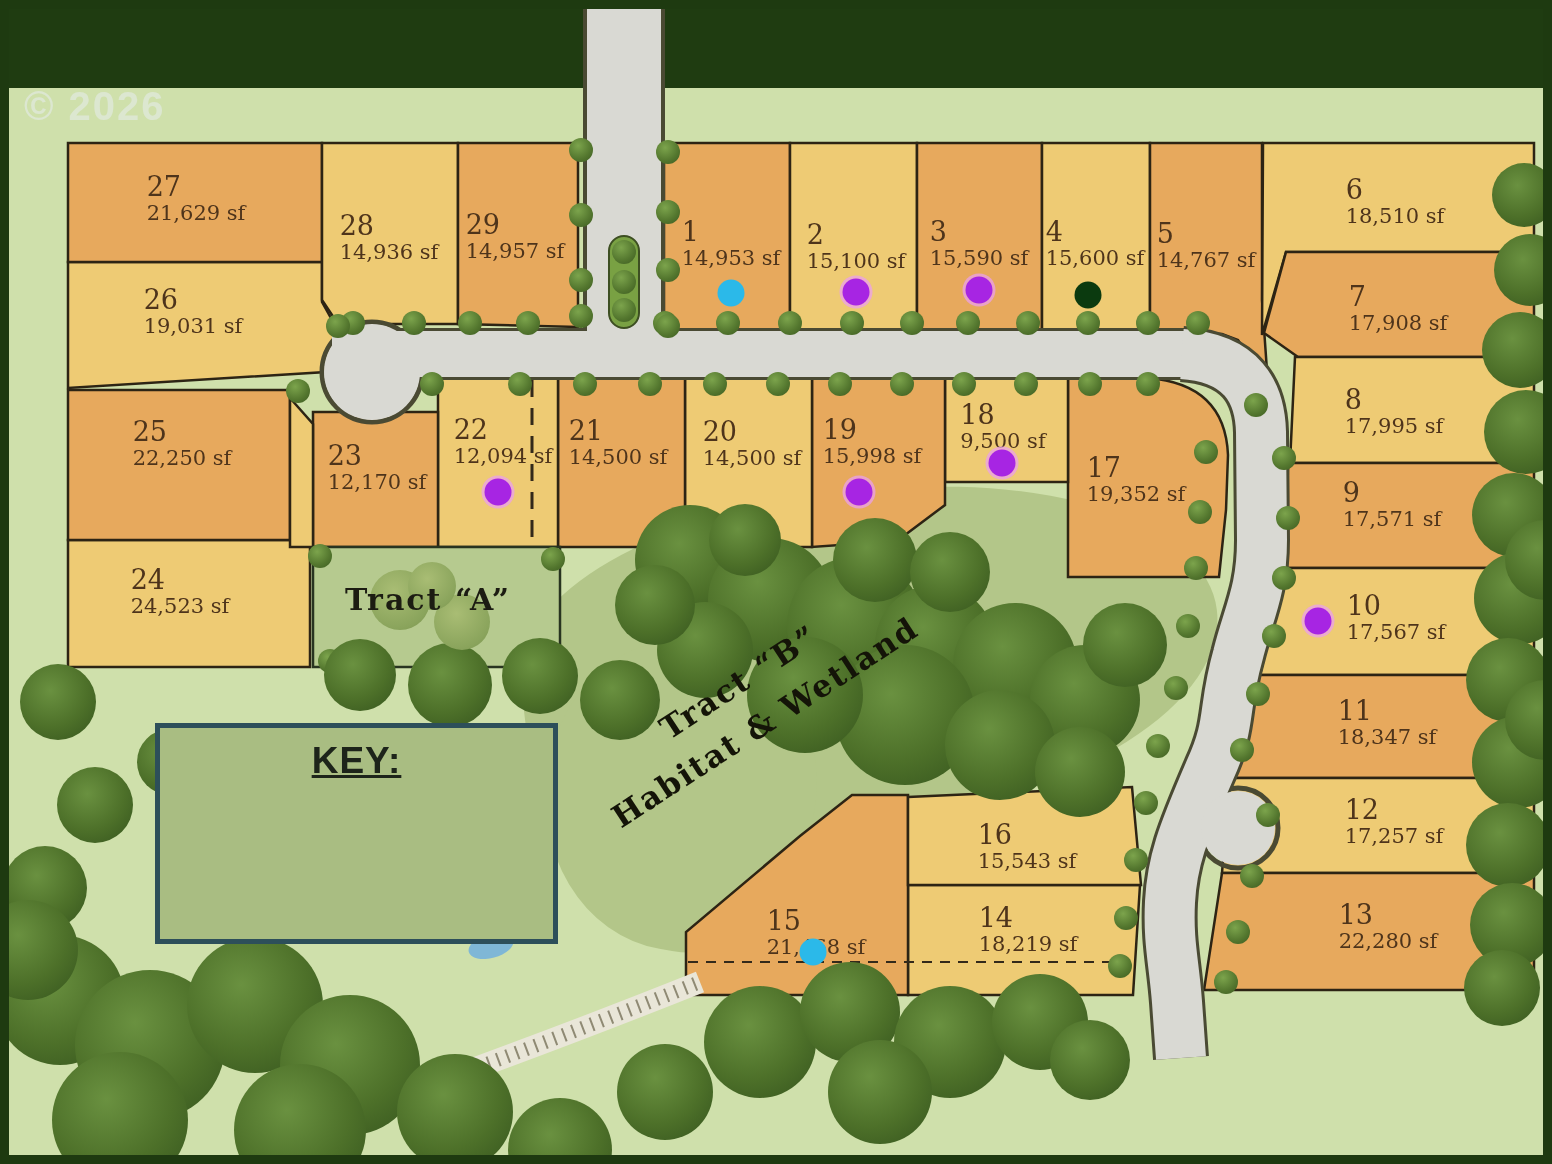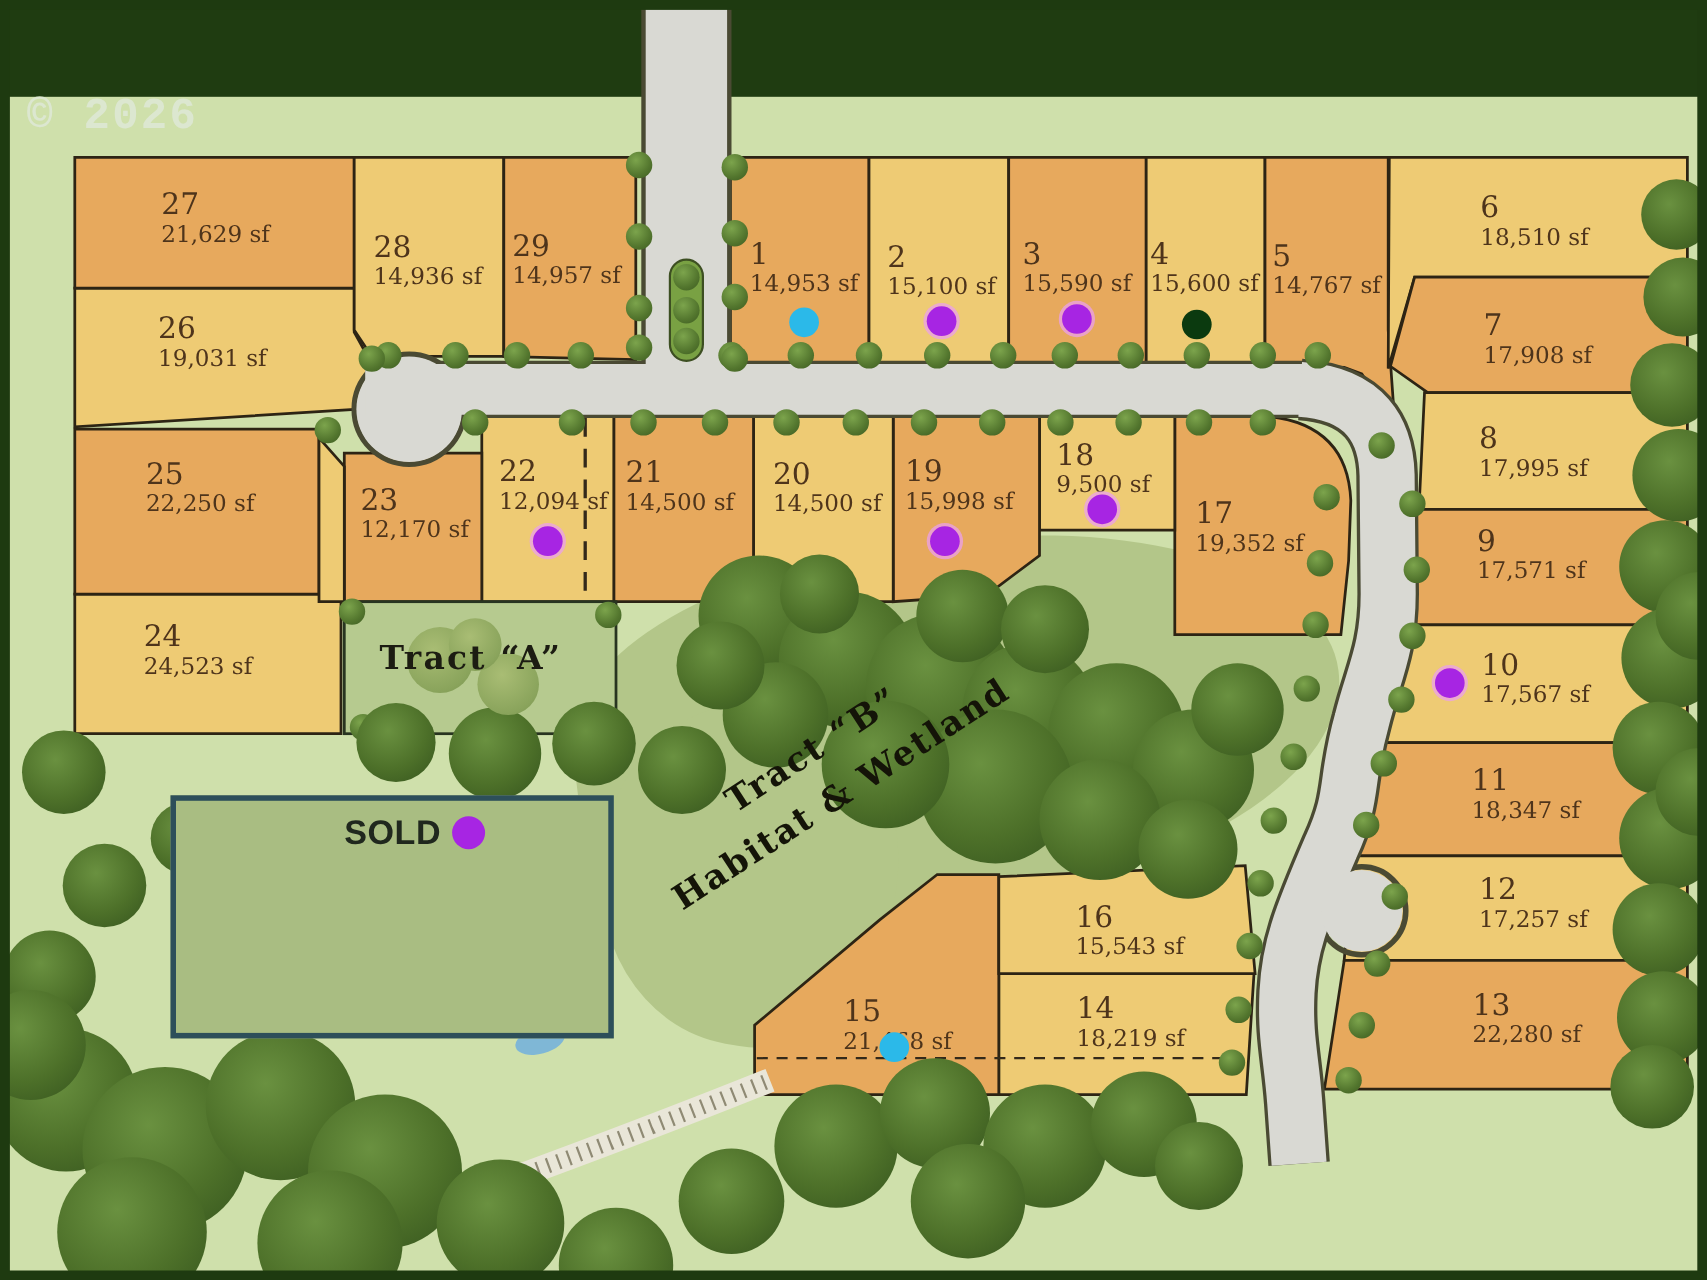--- a/index.html
+++ b/index.html
@@ -15,21 +15,21 @@
   .tree{background:radial-gradient(circle at 38% 32%,#7ca44c,#53762e 60%,#3f5e22 95%);}
   .forest{background:radial-gradient(circle at 40% 35%,#6a9140,#4d7029 55%,#3a5a20 90%);}
   .shrub{background:radial-gradient(circle at 40% 35%,#a9bd74,#8aa45c 70%,#7c9650 95%);}
   .pond{position:absolute;left:468px;top:934px;width:46px;height:24px;background:#7fb7d6;
         border-radius:50%;transform:rotate(-15deg);}
   .lot-label{position:absolute;transform:translate(-50%,-50%);text-align:left;color:#4e341b;
              white-space:nowrap;line-height:1.1;}
   .lot-num{display:block;font-size:27px;}
   .lot-sf{display:block;font-size:21px;}
   .map-dot{position:absolute;width:27px;height:27px;border-radius:50%;transform:translate(-50%,-50%);}
-  .watermark{position:absolute;left:24px;top:84px;font-family:Liberation Mono, monospace;font-weight:bold;
+  .watermark{position:absolute;left:24px;top:84px;font-family:Liberation Sans, sans-serif;font-weight:bold;
              font-size:40px;color:rgba(222,231,214,0.85);letter-spacing:2px;}
   .tract-a-label{position:absolute;left:428px;top:599px;transform:translate(-50%,-50%);
                  font-weight:bold;font-size:30px;color:#1c1c12;letter-spacing:2px;}
   .tract-b-label{position:absolute;left:752px;top:702px;transform:translate(-50%,-50%) rotate(-33deg);
                  text-align:center;font-weight:bold;font-size:31px;color:#141408;letter-spacing:2px;line-height:1.55;}
   .key-box{position:absolute;left:155px;top:723px;width:403px;height:221px;background:#a9bd82;
            border:5px solid #2d4f5a;box-sizing:border-box;font-family:"Liberation Sans",sans-serif;}
   .key-title{text-align:center;margin-top:12px;font-size:37px;font-weight:bold;color:#1d241a;
              text-decoration:underline;letter-spacing:1px;}
   .key-row{display:flex;justify-content:flex-end;align-items:center;gap:10px;padding-right:16px;
@@ -357,21 +357,18 @@
       </div>
     </div>
 
   <div class="tract-a-label">Tract “A”</div>
   <div class="tract-b-label">
     <div>Tract “B”</div>
     <div>Habitat  &amp; Wetland</div>
   </div>
 
   <div class="key-box">
-    <div class="key-row key-row-sold">
-      <span>SOLD</span>
-      <span class="key-dot" style="background: rgb(167, 37, 227);"></span>
-    </div>
+    <div class="key-title">KEY:</div>
   </div>
 
   <div class="watermark">© 2026</div>
   <div class="frame"></div>
 </div>
 
 </body></html>

